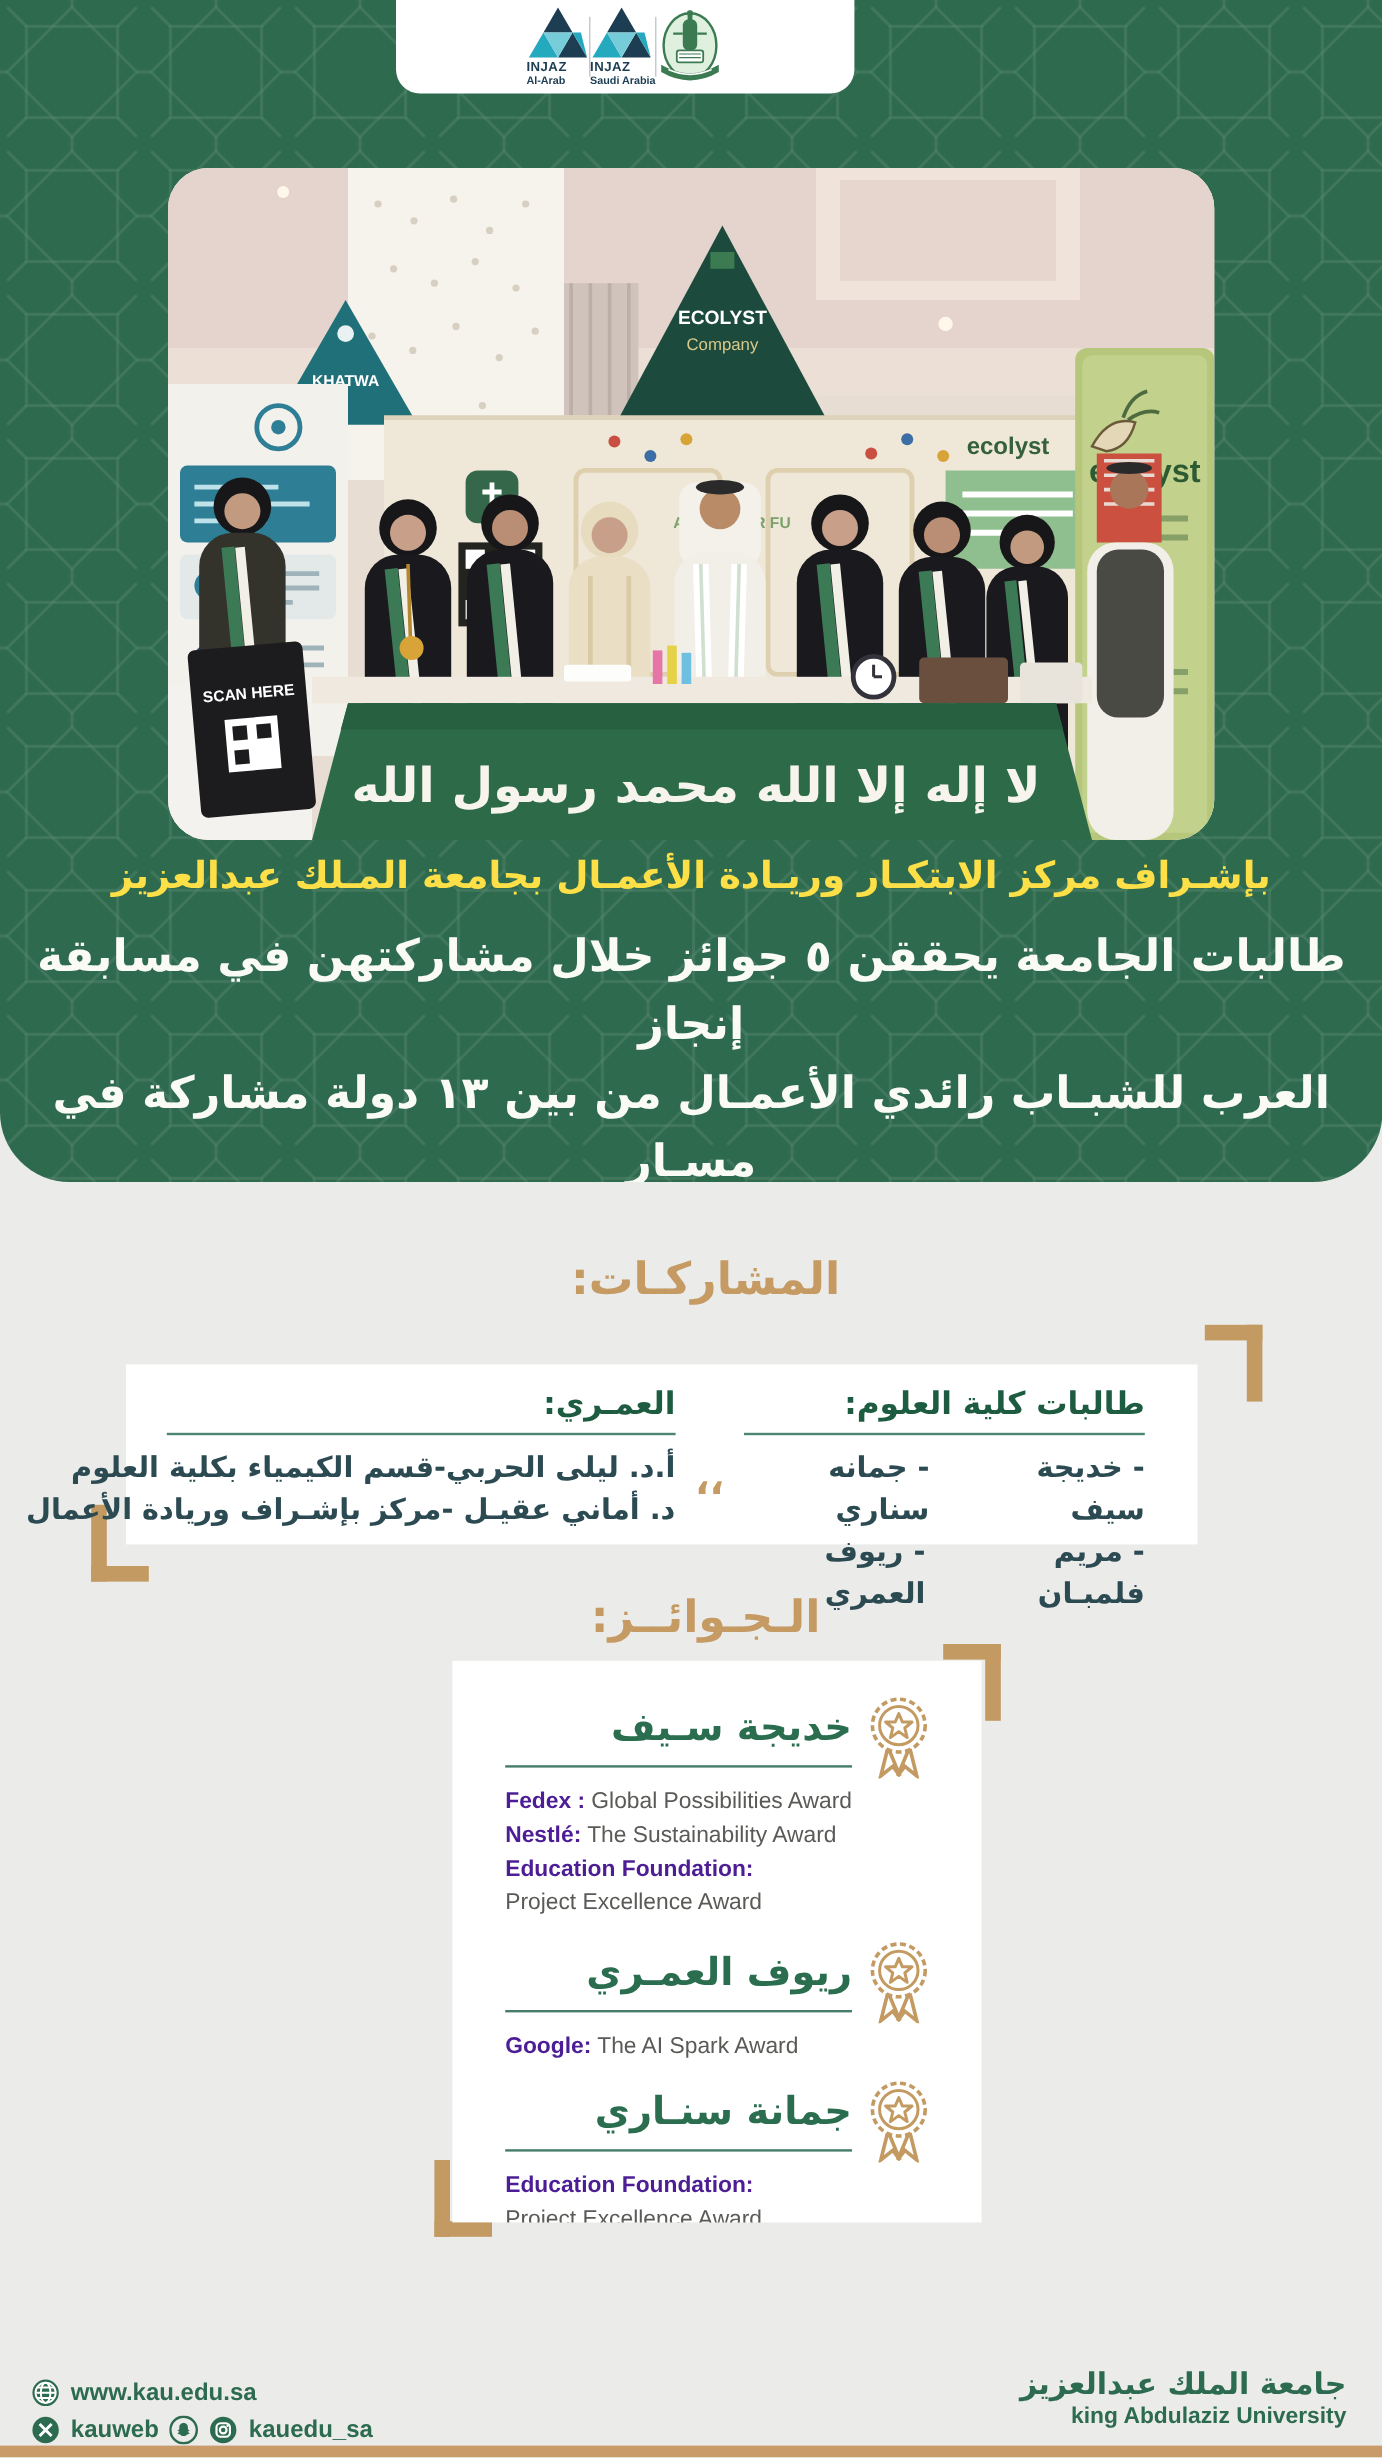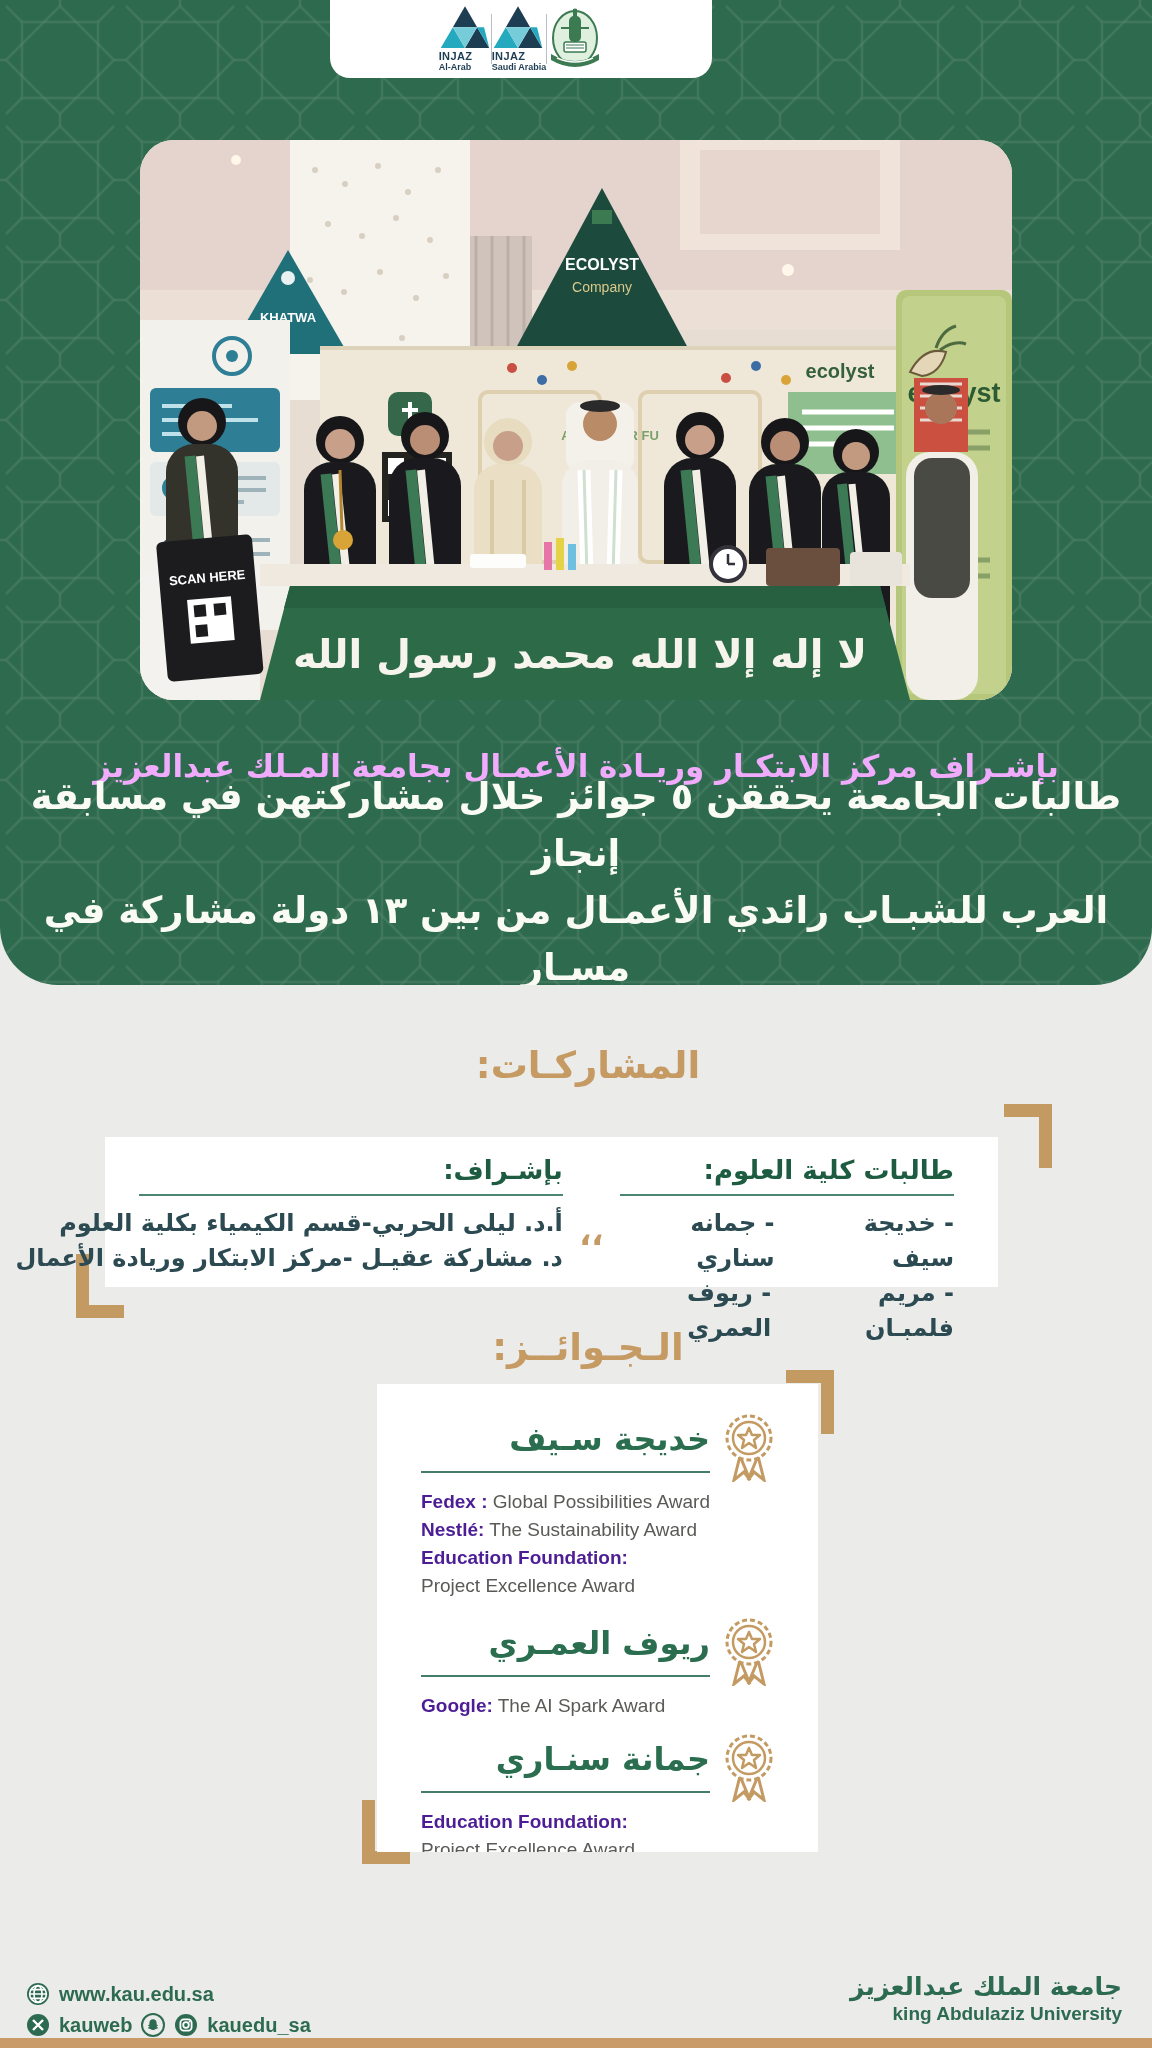--- a/index.html
+++ b/index.html
@@ -23,21 +23,21 @@
                color:#1d3d52; font-size:9px; line-height:11px; }
   .logo-sep { width:1px; height:50px; background:#b9bec2; }
 
   
   .photo-frame { position:absolute; top:140px; left:140px; width:872px; height:560px;
                  border-radius:34px; overflow:hidden; background:#e7dcd4; }
   .photo-frame svg { display:block; }
 
   
   .headline { position:absolute; top:712px; left:0; width:100%; text-align:center;
-              direction:rtl; color:#f0abfc; font-size:31px; font-weight:bold;margin-top:36px; }
+              direction:rtl; color:#fde047; font-size:31px; font-weight:bold; }
   .hero-body { position:absolute; top:768px; left:0; width:100%; text-align:center;
                direction:rtl; color:#fbfbf5; font-size:37px; font-weight:bold; line-height:57px; }
 
   
   .section-title { position:absolute; left:0; width:100%; text-align:center; direction:rtl;
                    color:#c59a63; font-size:37px; font-weight:bold;margin-left:12px; }
   #participants-title { top:1044px; }
   #awards-title { top:1326px; }
 
   
@@ -385,24 +385,24 @@
         </div>
         <div class="name-row">
           <span>- مريم فلمبـان</span>
           <span>- ريوف العمري</span>
         </div>
       </div>
       <div class="col-quote">
         <span class="quote-mark">،،</span>
       </div>
       <div class="col-sups">
-        <div class="card-heading">بإشـراف:</div>
+        <div class="card-heading">العمـري:</div>
         <div class="card-underline"></div>
         <div class="sup-line">أ.د. ليلى الحربي-قسم الكيمياء بكلية العلوم</div>
-        <div class="sup-line">د. مشاركة عقيـل -مركز الابتكار وريادة الأعمال</div>
+        <div class="sup-line">د. أماني عقيـل -مركز بإشـراف وريادة الأعمال</div>
       </div>
     </div>
   </div>
 
   <div class="section-title" id="awards-title">الـجـوائــز:</div>
 
   <div class="awards-wrap">
     <div class="bracket tr" style="right:0; top:0; width:48px; height:64px;">
       <div class="h"></div>
         <div class="v"></div>

